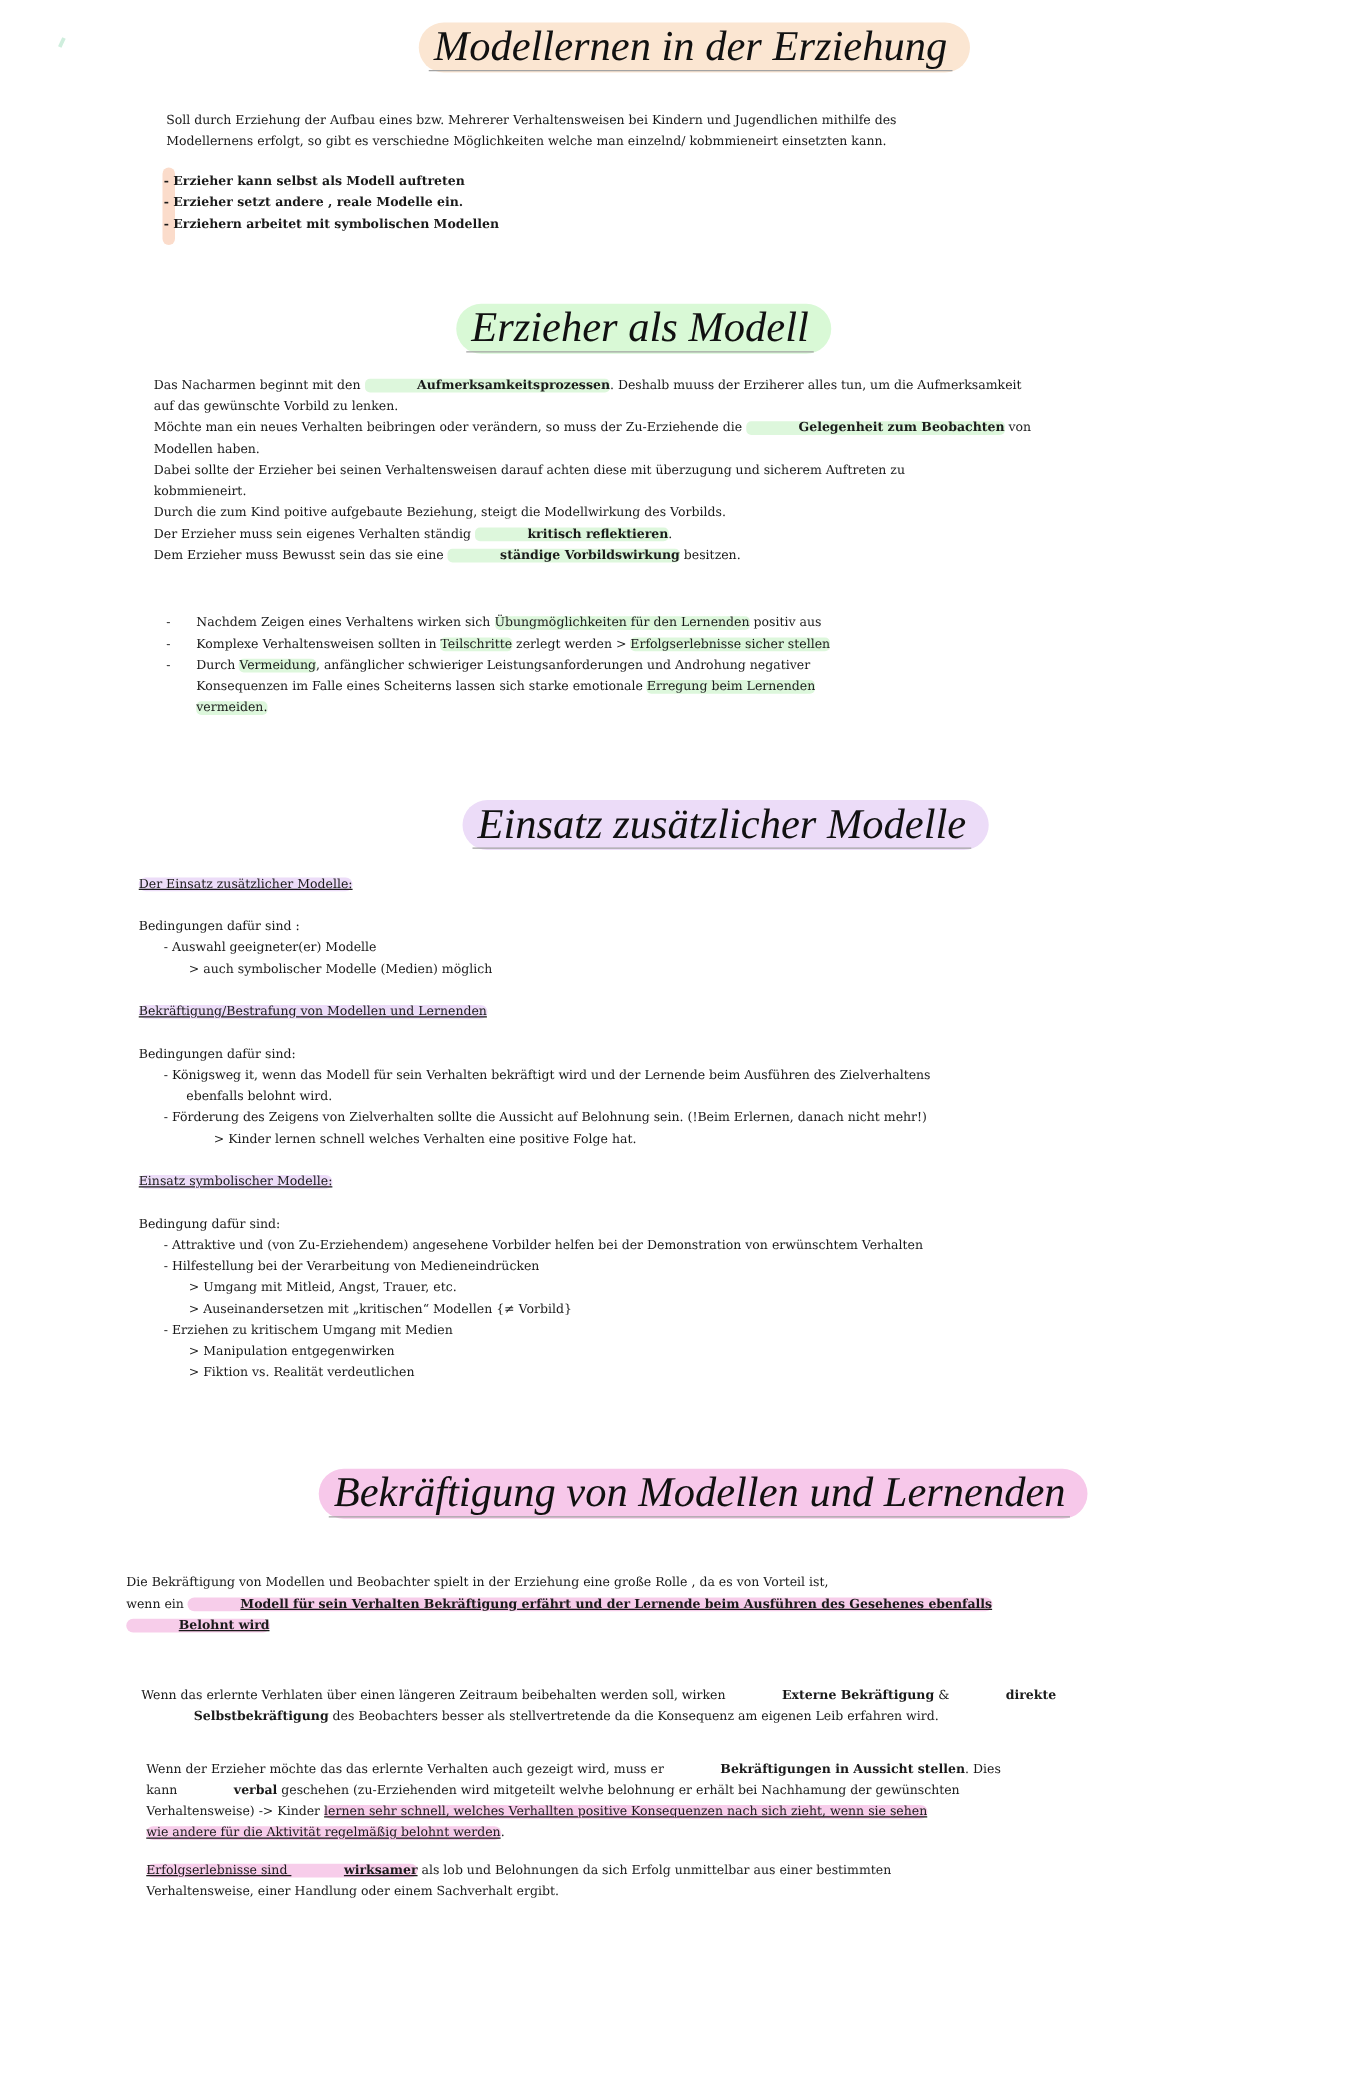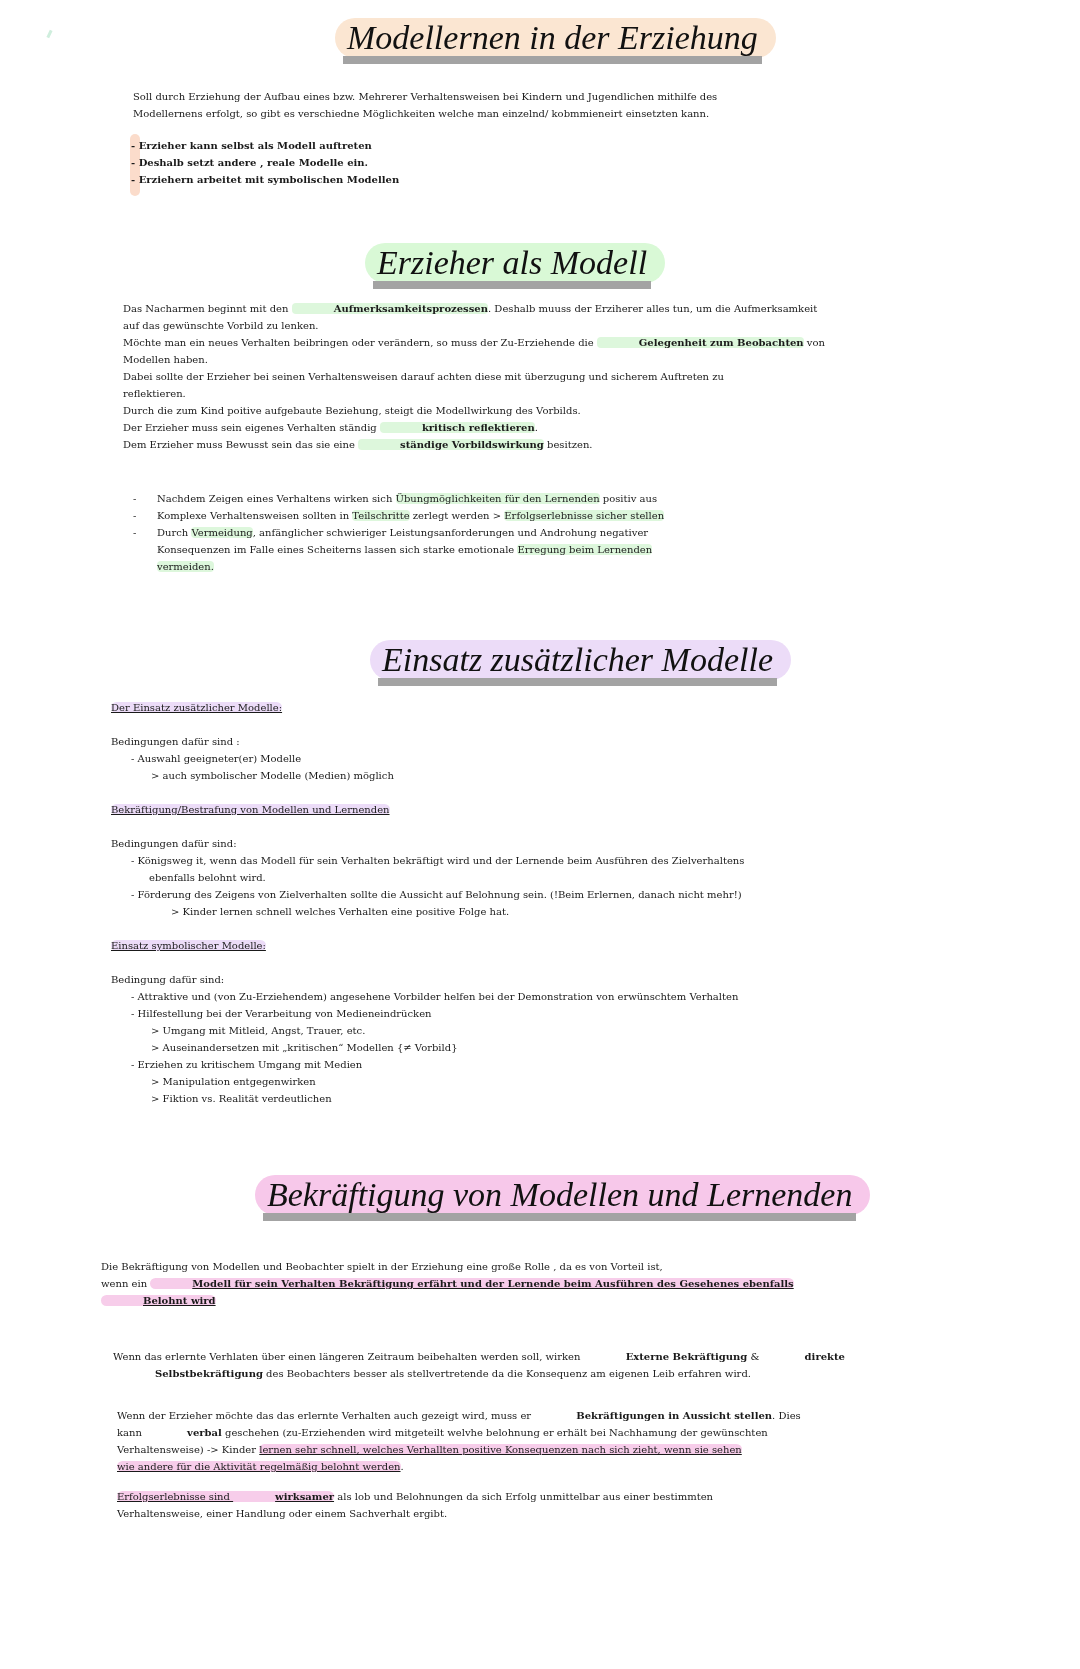--- a/index.html
+++ b/index.html
@@ -5,21 +5,21 @@
     html, body { margin: 0; padding: 0; background: #ffffff; }
     body {
       width: 1080px; height: 1669px; position: relative; overflow: hidden;
       font-family: "DejaVu Serif", serif; color: #1a1a1a;
     }
     .title {
       position: absolute; font-family: "Liberation Serif", serif; font-style: italic;
       font-size: 34px; line-height: 40px; color: #111; white-space: nowrap;
       padding: 0 14px 0 8px; border-radius: 20px;
     }
-    .title .txt { border-bottom: 8px solid #a3a3a3; padding: 0 4px; }
+    .title .txt { border-bottom: 1px solid #a3a3a3; padding: 0 4px; }
     .t-peach { background: #fbe6d2; }
     .t-green { background: #d9f9d6; }
     .t-lilac { background: #ecdcf8; }
     .t-pink  { background: #f7c8ea; }
 
     .block { position: absolute; font-size: 10px; line-height: 17px; }
     .block p { margin: 0; }
     .gap { height: 17px; }
     b { font-weight: bold; padding-left: 42px; }
     .hl-green { background: #ddf7dc; border-radius: 4px; }
@@ -42,34 +42,34 @@
 <div class="title t-peach" style="left:335px; top:18px;">
   <span class="txt">Modellernen in der Erziehung</span>
 </div>
 <div class="block" style="left:133px; top:88px; width:900px;">
   <p>Soll durch Erziehung der Aufbau eines bzw. Mehrerer Verhaltensweisen bei Kindern und Jugendlichen mithilfe des</p>
   <p>Modellernens erfolgt, so gibt es verschiedne Möglichkeiten welche man einzelnd/ kobmmieneirt einsetzten kann.</p>
 </div>
 <div class="peach-bar"></div>
 <div class="block" style="left:131px; top:137px; width:600px;font-weight:bold;">
   <p>- Erzieher kann selbst als Modell auftreten</p>
-  <p>- Deshalb setzt andere , reale Modelle ein.</p>
+  <p>- Erzieher setzt andere , reale Modelle ein.</p>
   <p>- Erziehern arbeitet mit symbolischen Modellen</p>
 </div>
 
 <div class="title t-green" style="left:365px; top:243px;">
   <span class="txt">Erzieher als Modell</span>
 </div>
 <div class="block" style="left:123px; top:300px; width:900px;">
   <p><span>Das Nacharmen beginnt mit den </span><b class="hl-green">Aufmerksamkeitsprozessen</b><span>. Deshalb muuss der Erziherer alles tun, um die Aufmerksamkeit</span></p>
   <p>auf das gewünschte Vorbild zu lenken.</p>
   <p><span>Möchte man ein neues Verhalten beibringen oder verändern, so muss der Zu-Erziehende die </span><b class="hl-green">Gelegenheit zum Beobachten</b><span> von</span></p>
   <p>Modellen haben.</p>
   <p>Dabei sollte der Erzieher bei seinen Verhaltensweisen darauf achten diese mit überzugung und sicherem Auftreten zu</p>
-  <p>reflektieren.</p>
+  <p>kobmmieneirt.</p>
   <p>Durch die zum Kind poitive aufgebaute Beziehung, steigt die Modellwirkung des Vorbilds.</p>
   <p><span>Der Erzieher muss sein eigenes Verhalten ständig </span><b class="hl-green">kritisch reflektieren</b><span>.</span></p>
   <p><span>Dem Erzieher muss Bewusst sein das sie eine </span><b class="hl-green">ständige Vorbildswirkung</b><span> besitzen.</span></p>
 </div>
 <div class="block" style="left:123px; top:490px; width:880px;">
   <div class="bullet-row">
     <span class="dash">-</span>
     <span><span>Nachdem Zeigen eines Verhaltens wirken sich </span><span class="hl-green">Übungmöglichkeiten für den Lernenden</span><span> positiv aus</span></span>
   </div>
   <div class="bullet-row">

